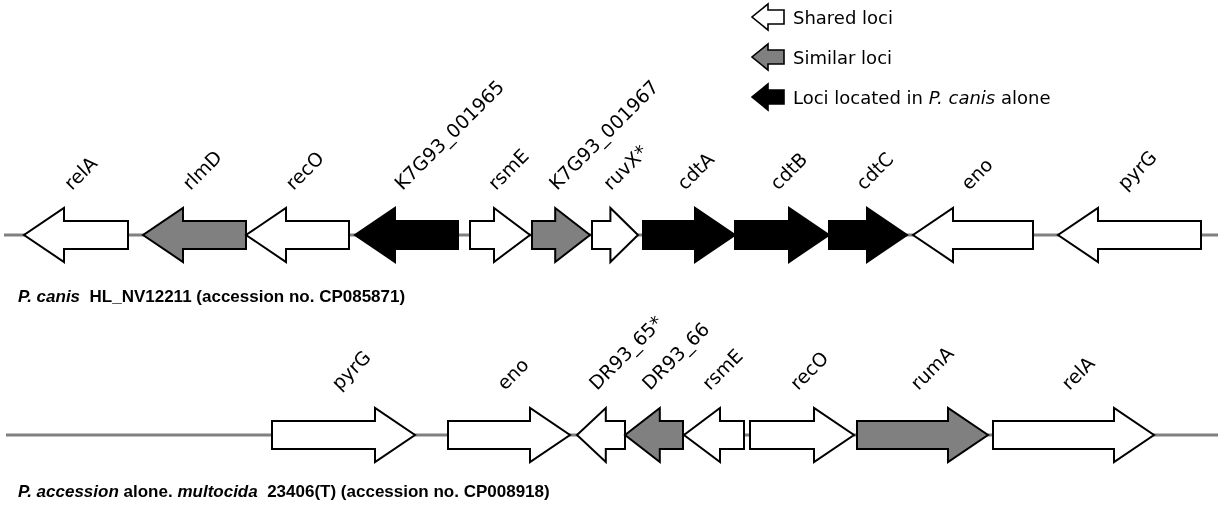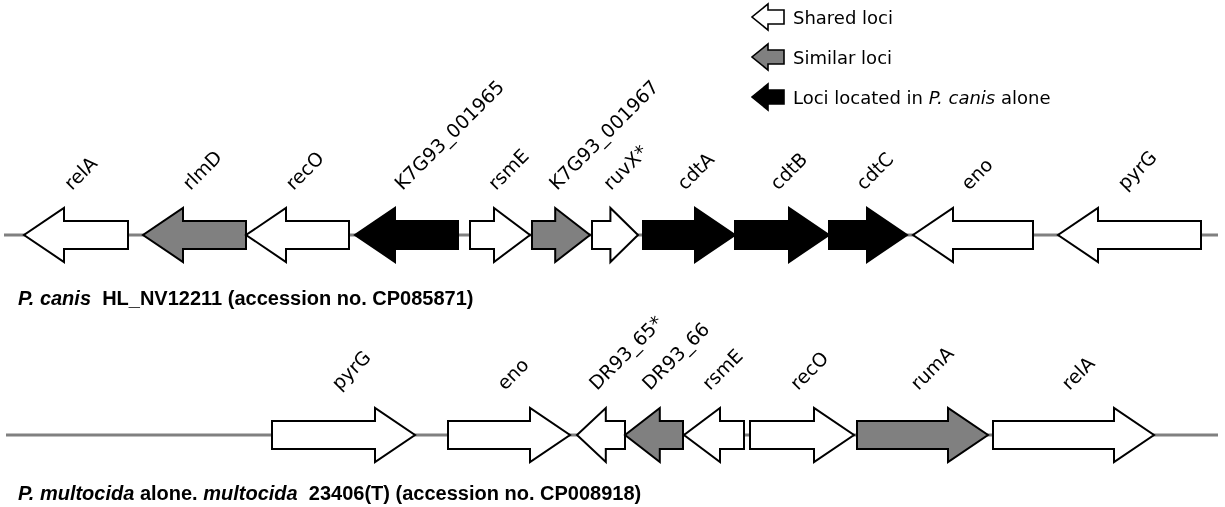--- a/index.html
+++ b/index.html
@@ -2,21 +2,21 @@
 <html><head>
 <meta charset="utf-8">
 <style>
   html, body { margin: 0; padding: 0; background: #ffffff; }
   body { width: 1225px; height: 507px; position: relative; overflow: hidden;
          font-family: "DejaVu Sans", sans-serif; }
   #diagram { position: absolute; left: 0; top: 0; }
   .gene-label { font-family: "DejaVu Sans", sans-serif; font-size: 19px; fill: #000; }
   .legend-label { font-family: "DejaVu Sans", sans-serif; font-size: 18px; fill: #000; }
   .caption { position: absolute; left: 18px; font-family: "Liberation Sans", sans-serif;
-             font-weight: bold; font-size: 20px; color: #000; white-space: pre; }
+             font-weight: bold; font-size: 17px; color: #000; white-space: pre; }
   .caption i { font-style: italic; }
 </style>
 </head>
 <body>
 
 <svg id="diagram" width="1225" height="507" viewBox="0 0 1225 507" xmlns="http://www.w3.org/2000/svg">
   <g id="legend">
       <g>
         <polygon points="784,10 768,10 768,4 752,17 768,30 768,24 784,24" fill="#ffffff" stroke="#000" stroke-width="1.6"></polygon>
         <text x="793" y="24" class="legend-label">Shared loci</text>
@@ -113,13 +113,13 @@
       </g>
       <g>
         <polygon points="993,421 1114,421 1114,408 1154,435 1114,462 1114,449 993,449" fill="#ffffff" stroke="#000000" stroke-width="2" stroke-linejoin="miter"></polygon>
         <text x="1069.5" y="391" class="gene-label" transform="rotate(-45 1069.5 391)">relA</text>
       </g>
     </g>
 </svg>
 
 <div class="caption" style="top:287px;"><i>P. canis</i><span>  HL_NV12211 (accession no. CP085871)</span></div>
 
-<div class="caption" style="top:482px;"><i>P. multocida</i><span> alone. </span><i>multocida</i><span>  23406(T) (accession no. CP008918)</span></div>
+<div class="caption" style="top:482px;"><i>P. accession</i><span> alone. </span><i>multocida</i><span>  23406(T) (accession no. CP008918)</span></div>
 
 </body></html>

